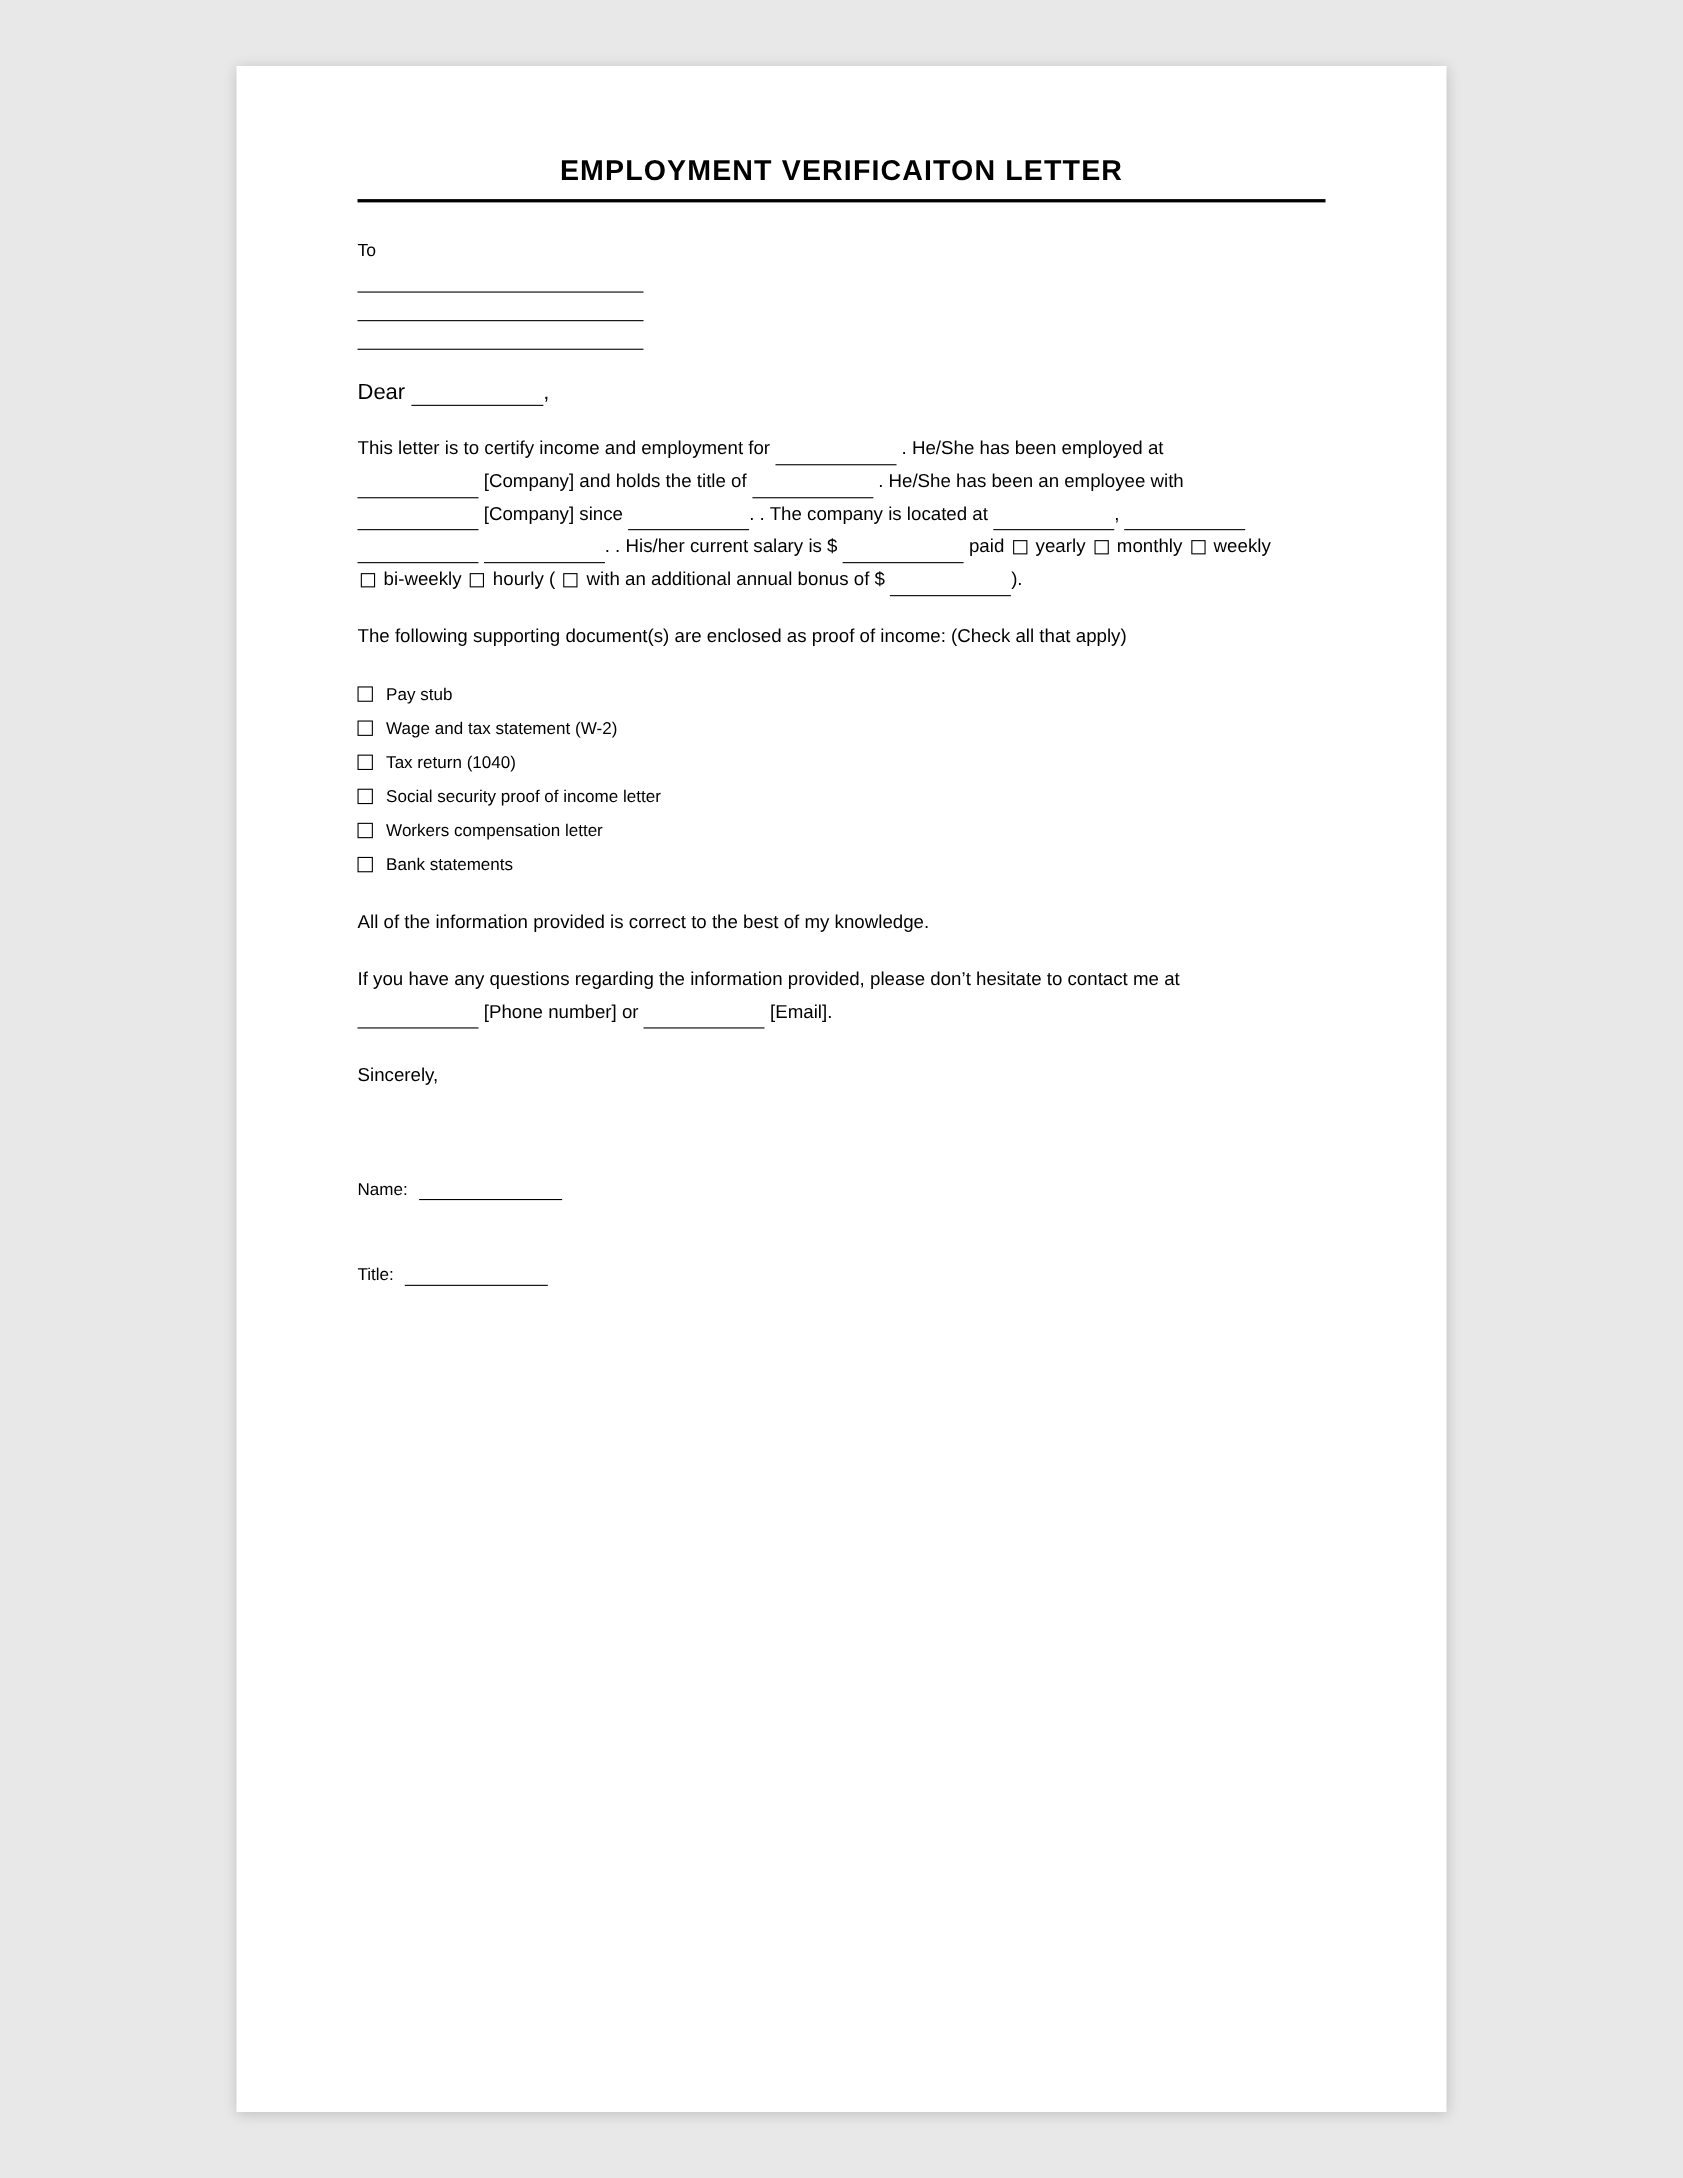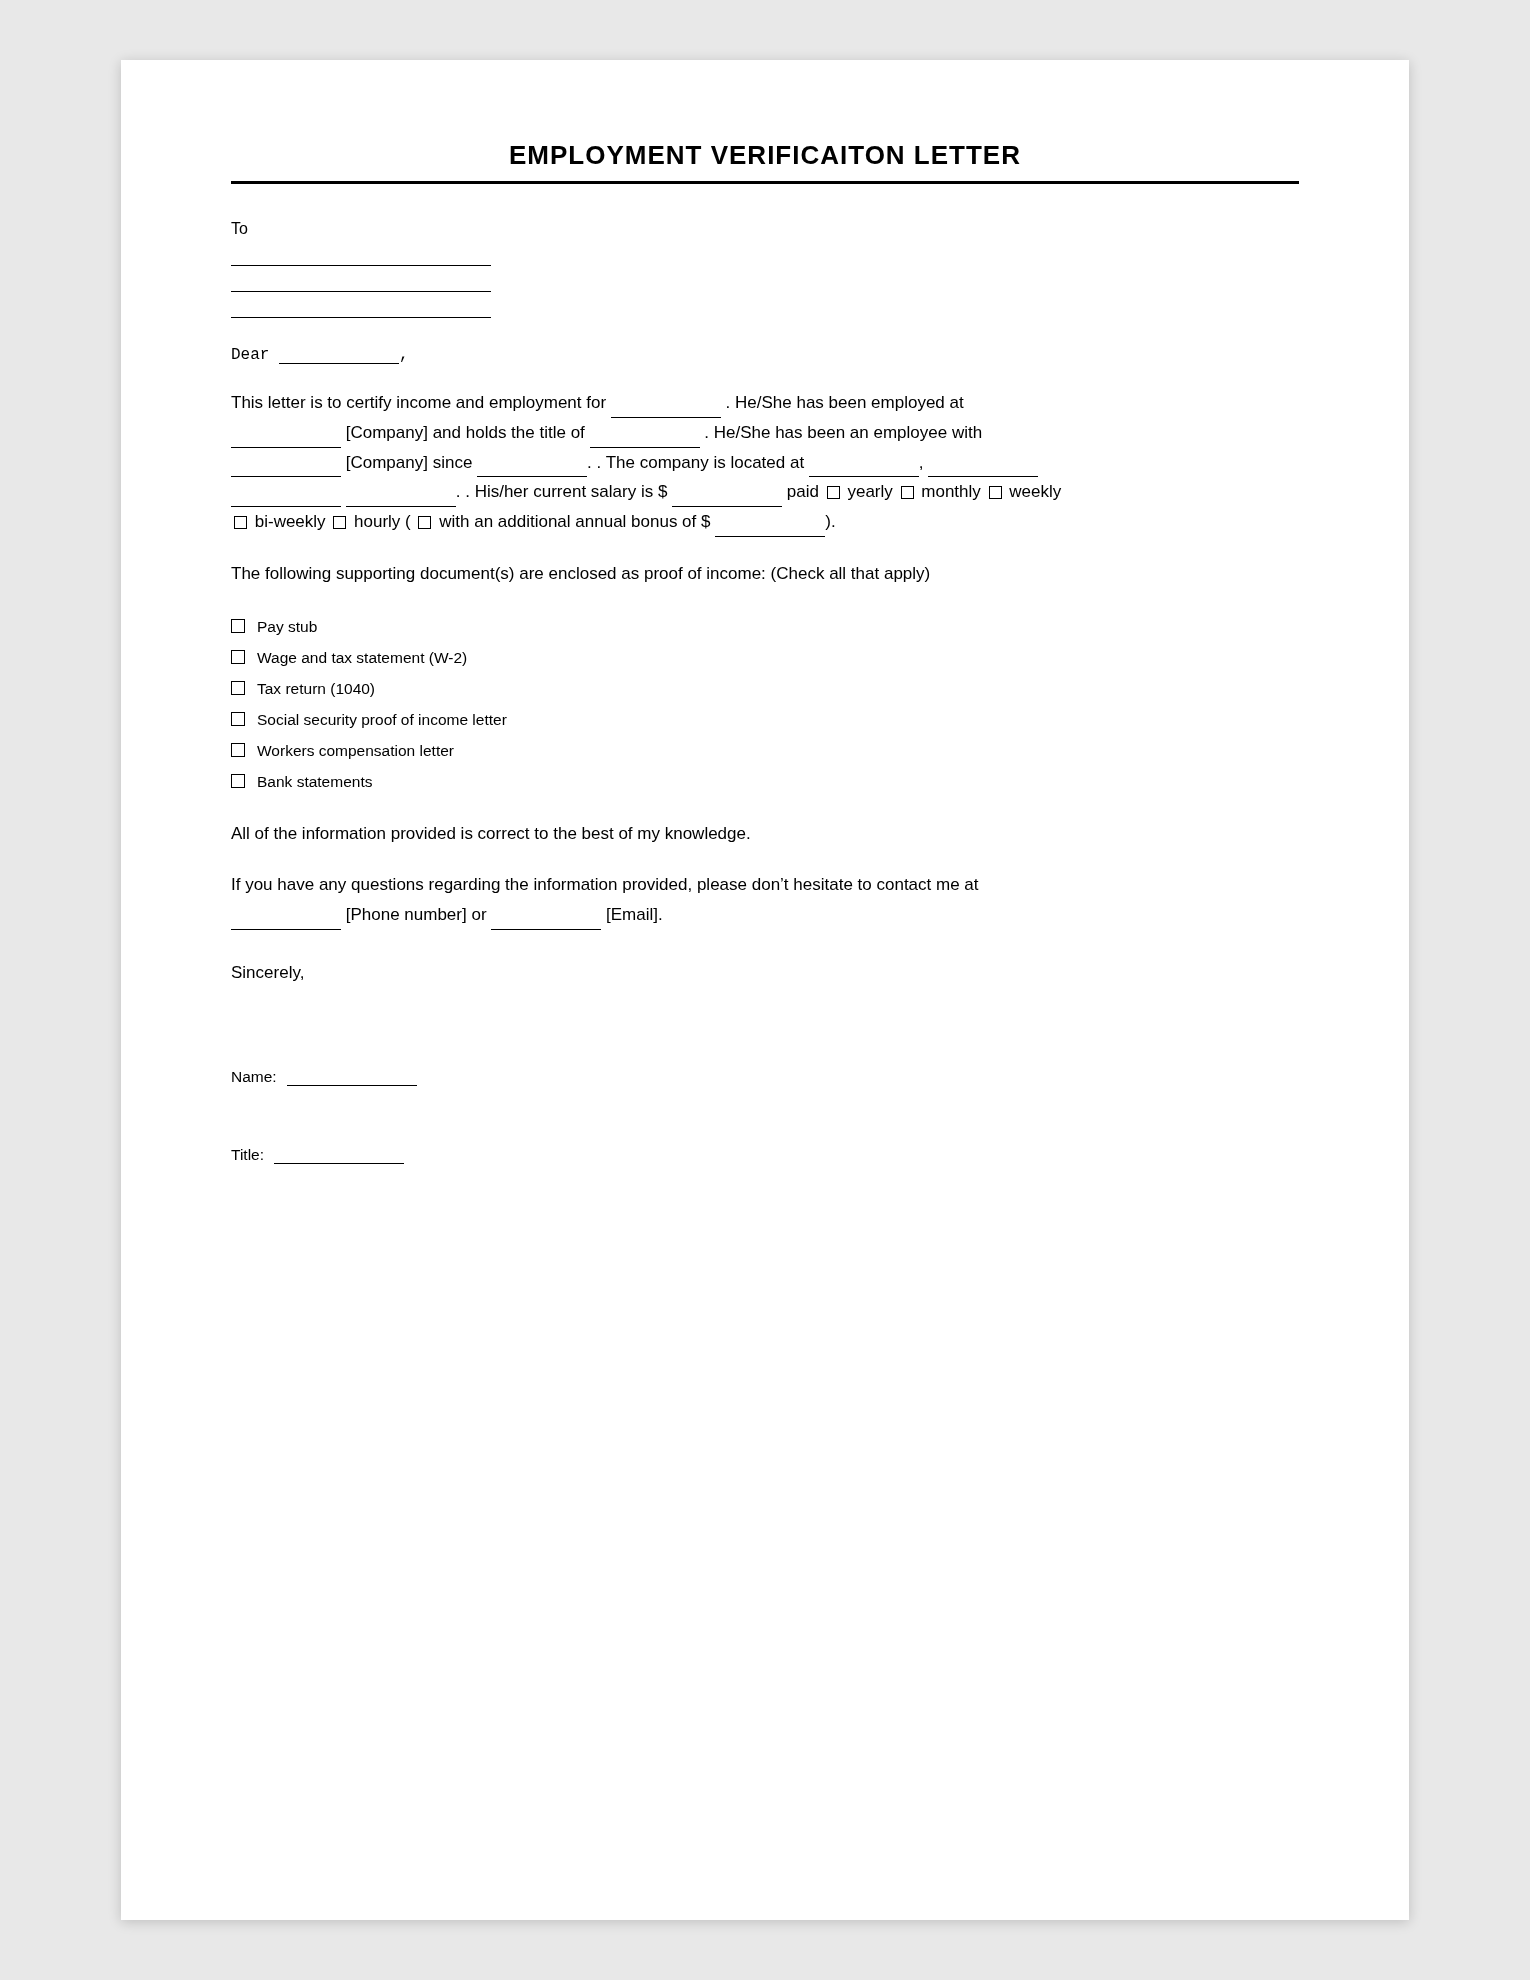--- a/index.html
+++ b/index.html
@@ -12,21 +12,21 @@
       background: #e8e8e8;
       display: flex;
       justify-content: center;
       align-items: flex-start;
       min-height: 1980px;
       font-family: Arial, sans-serif;
       padding: 60px 0;
     }
 
     .page {
-      width: 1288px;
+      width: 1100px;
       min-height: 1860px;
       background: #ffffff;
       padding: 80px 110px;
       box-shadow: 0 2px 12px rgba(0,0,0,0.18);
     }
 
     .title {
       text-align: center;
       font-size: 26px;
       font-weight: bold;
@@ -68,22 +68,22 @@
 
     .date-blank {
       display: inline-block;
       width: 120px;
       border-bottom: 1.5px solid #000;
       margin-left: 6px;
       vertical-align: bottom;
     }
 
     .dear-row {
-      font-size: 16px;
-      font-family: Liberation Mono, monospace;
+      font-size: 20px;
+      font-family: Liberation Sans, sans-serif;
       margin-bottom: 24px;
     }
 
     .dear-blank {
       display: inline-block;
       width: 120px;
       border-bottom: 1.5px solid #000;
       vertical-align: bottom;
     }
 

